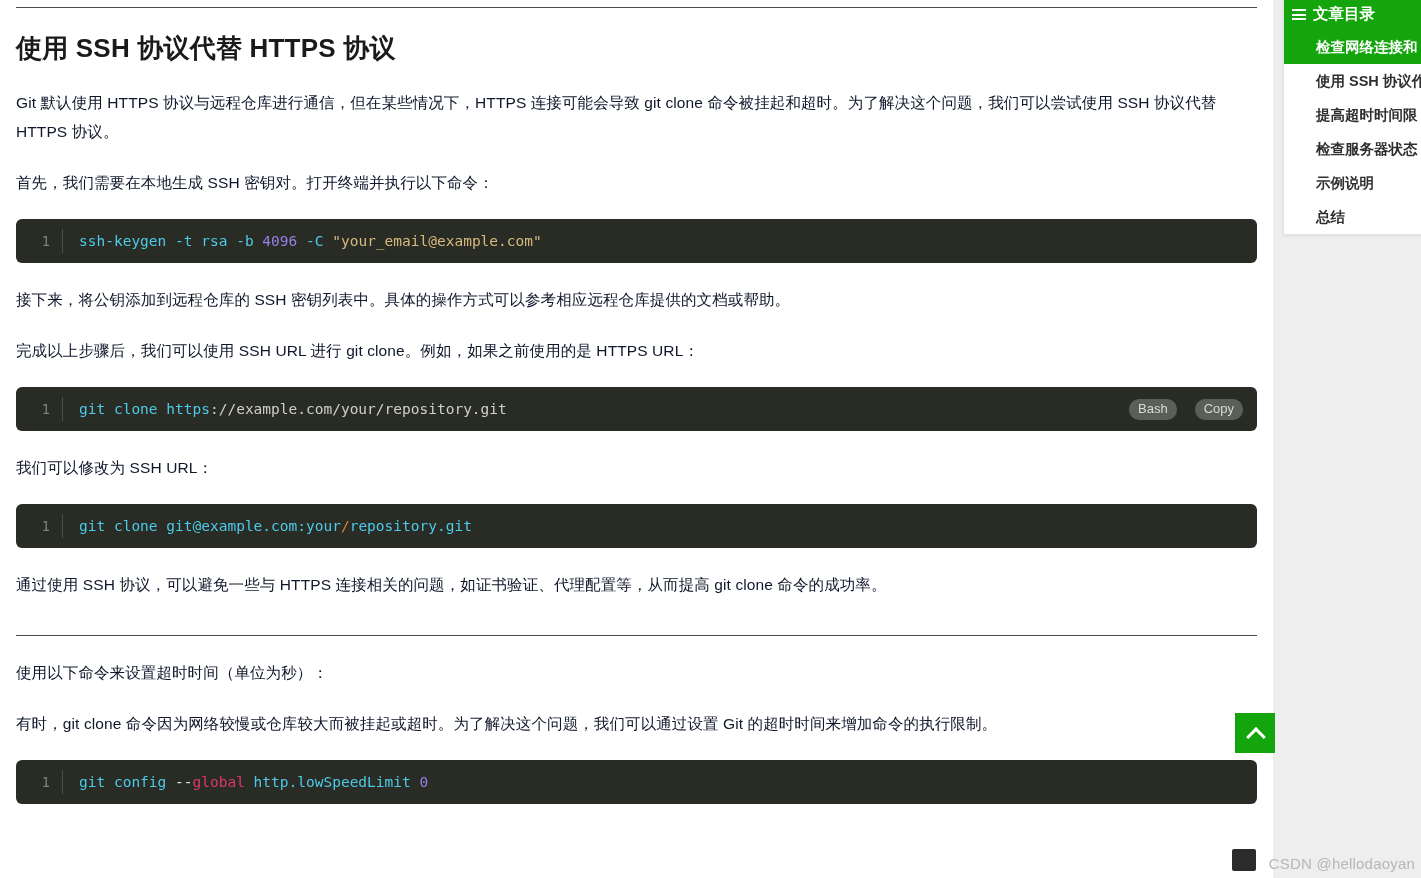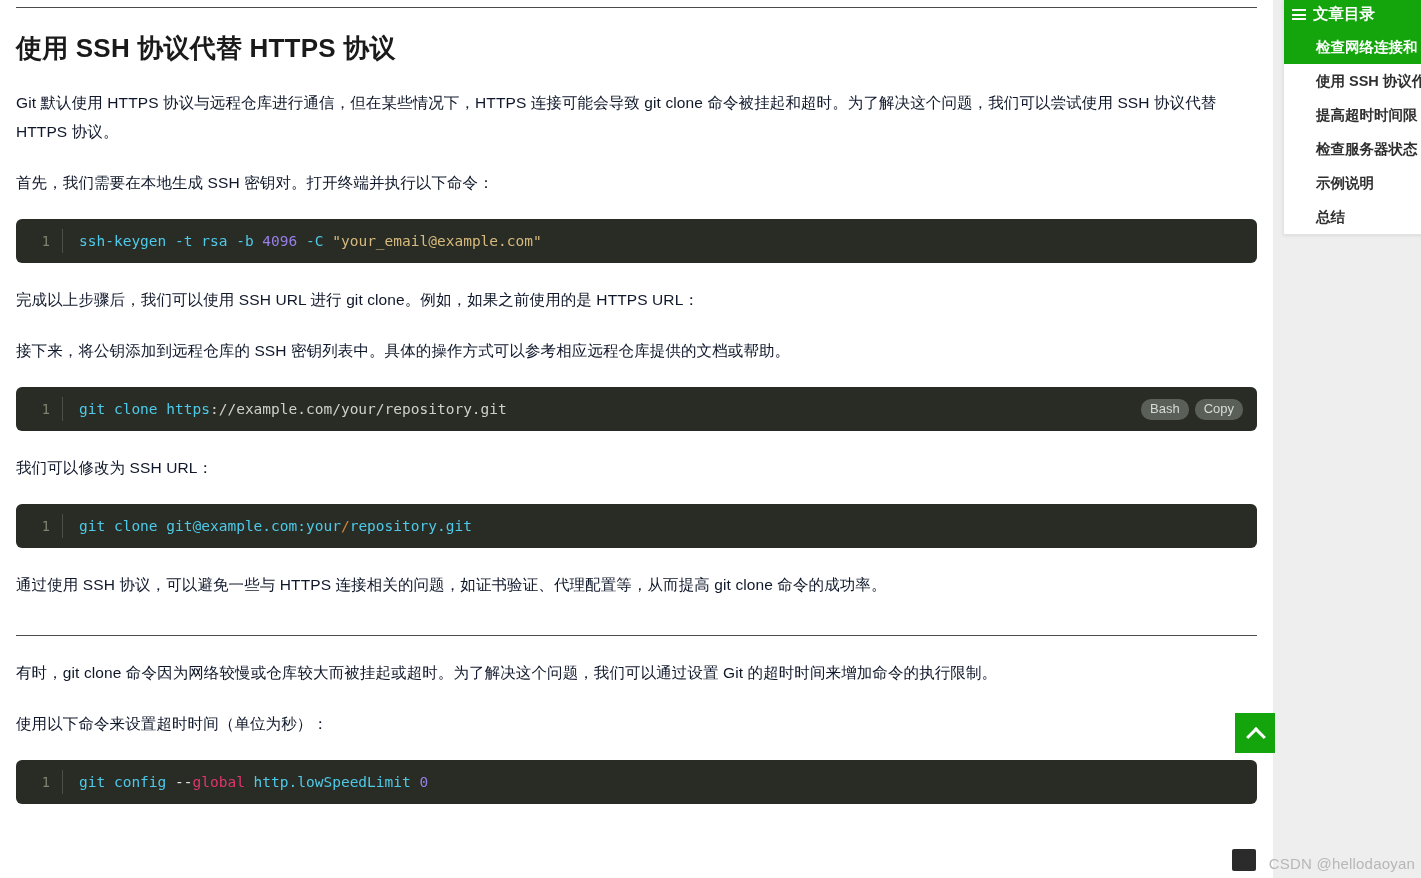--- a/index.html
+++ b/index.html
@@ -92,21 +92,21 @@
   .tok-plain { color: #cfd0c8; }
   .tok-red   { color: #e0366c; }
   .tok-orange{ color: #d1843c; }
   .tok-white { color: #e6e6e6; }
 
   .code-actions {
     position: absolute;
     right: 14px;
     top: 12px;
     display: flex;
-    gap: 6px;
+    gap: 18px;
     text-align: center;
   }
   .pill {
     background: #5a5f57;
     color: #d9dbd6;
     font-family: "Liberation Sans", sans-serif;
     font-size: 13px;
     padding: 2px 9px 3px 9px;
     border-radius: 10px;
     line-height: 16px;
@@ -236,46 +236,46 @@
     <h2 class="section-title">使用 SSH 协议代替 HTTPS 协议</h2>
 
     <p class="para">Git 默认使用 HTTPS 协议与远程仓库进行通信，但在某些情况下，HTTPS 连接可能会导致 git clone 命令被挂起和超时。为了解决这个问题，我们可以尝试使用 SSH 协议代替 HTTPS 协议。</p>
 
     <p class="para">首先，我们需要在本地生成 SSH 密钥对。打开终端并执行以下命令：</p>
 
     <div class="codeblock">
         <div class="codeline"><span class="ln">1</span><span class="code-sep"></span><span class="codetext"><span class="tok-cmd">ssh-keygen </span><span class="tok-flag">-t </span><span class="tok-cmd">rsa </span><span class="tok-flag">-b </span><span class="tok-num">4096 </span><span class="tok-flag">-C </span><span class="tok-str">"your_email@example.com"</span></span></div>
       </div>
 
+    <p class="para">接下来，将公钥添加到远程仓库的 SSH 密钥列表中。具体的操作方式可以参考相应远程仓库提供的文档或帮助。</p>
+
     <p class="para">完成以上步骤后，我们可以使用 SSH URL 进行 git clone。例如，如果之前使用的是 HTTPS URL：</p>
-
-    <p class="para">接下来，将公钥添加到远程仓库的 SSH 密钥列表中。具体的操作方式可以参考相应远程仓库提供的文档或帮助。</p>
 
     <div class="codeblock">
         <div class="codeline"><span class="ln">1</span><span class="code-sep"></span><span class="codetext"><span class="tok-cmd">git </span><span class="tok-flag">clone </span><span class="tok-cmd">https</span><span class="tok-plain">://example.com/your/repository.git</span></span></div>
         <div class="code-actions">
           <span class="pill">Bash</span>
           <span class="pill">Copy</span>
         </div>
       </div>
 
     <p class="para">我们可以修改为 SSH URL：</p>
 
     <div class="codeblock">
         <div class="codeline"><span class="ln">1</span><span class="code-sep"></span><span class="codetext"><span class="tok-cmd">git </span><span class="tok-flag">clone </span><span class="tok-cmd">git@example.com:your</span><span class="tok-orange">/</span><span class="tok-cmd">repository</span><span class="tok-cmd">.git</span></span></div>
       </div>
 
     <p class="para">通过使用 SSH 协议，可以避免一些与 HTTPS 连接相关的问题，如证书验证、代理配置等，从而提高 git clone 命令的成功率。</p>
 
     <hr class="hr-mid">
 
 
+    <p class="para">使用以下命令来设置超时时间（单位为秒）：</p>
+
     <p class="para">有时，git clone 命令因为网络较慢或仓库较大而被挂起或超时。为了解决这个问题，我们可以通过设置 Git 的超时时间来增加命令的执行限制。</p>
-
-    <p class="para">使用以下命令来设置超时时间（单位为秒）：</p>
 
     <div class="codeblock">
         <div class="codeline"><span class="ln">1</span><span class="code-sep"></span><span class="codetext"><span class="tok-cmd">git </span><span class="tok-flag">config </span><span class="tok-white">--</span><span class="tok-red">global </span><span class="tok-cmd">http.lowSpeedLimit </span><span class="tok-num">0</span></span></div>
       </div>
 
   </div>
 
   <div class="toc">
     <div class="toc-header">
       <span class="hamburger">

